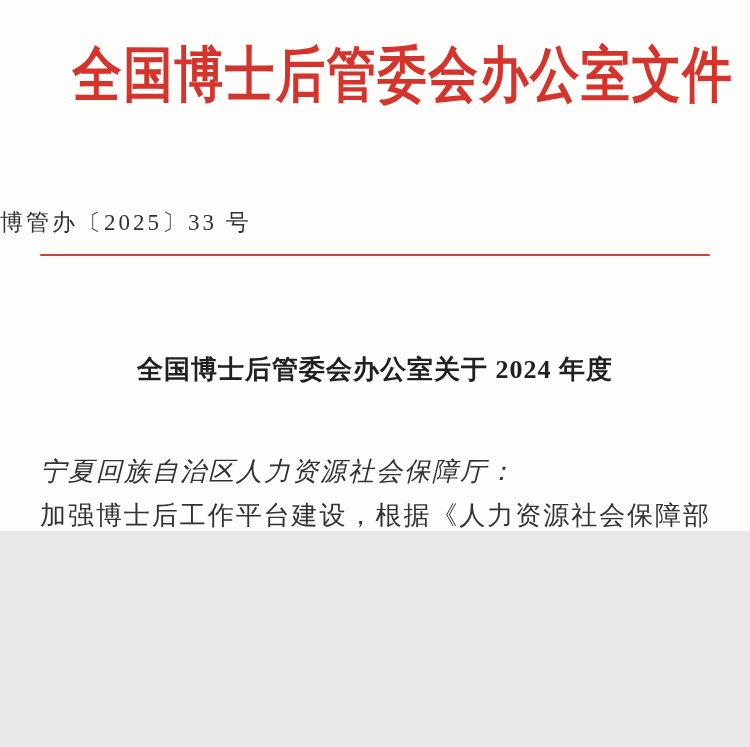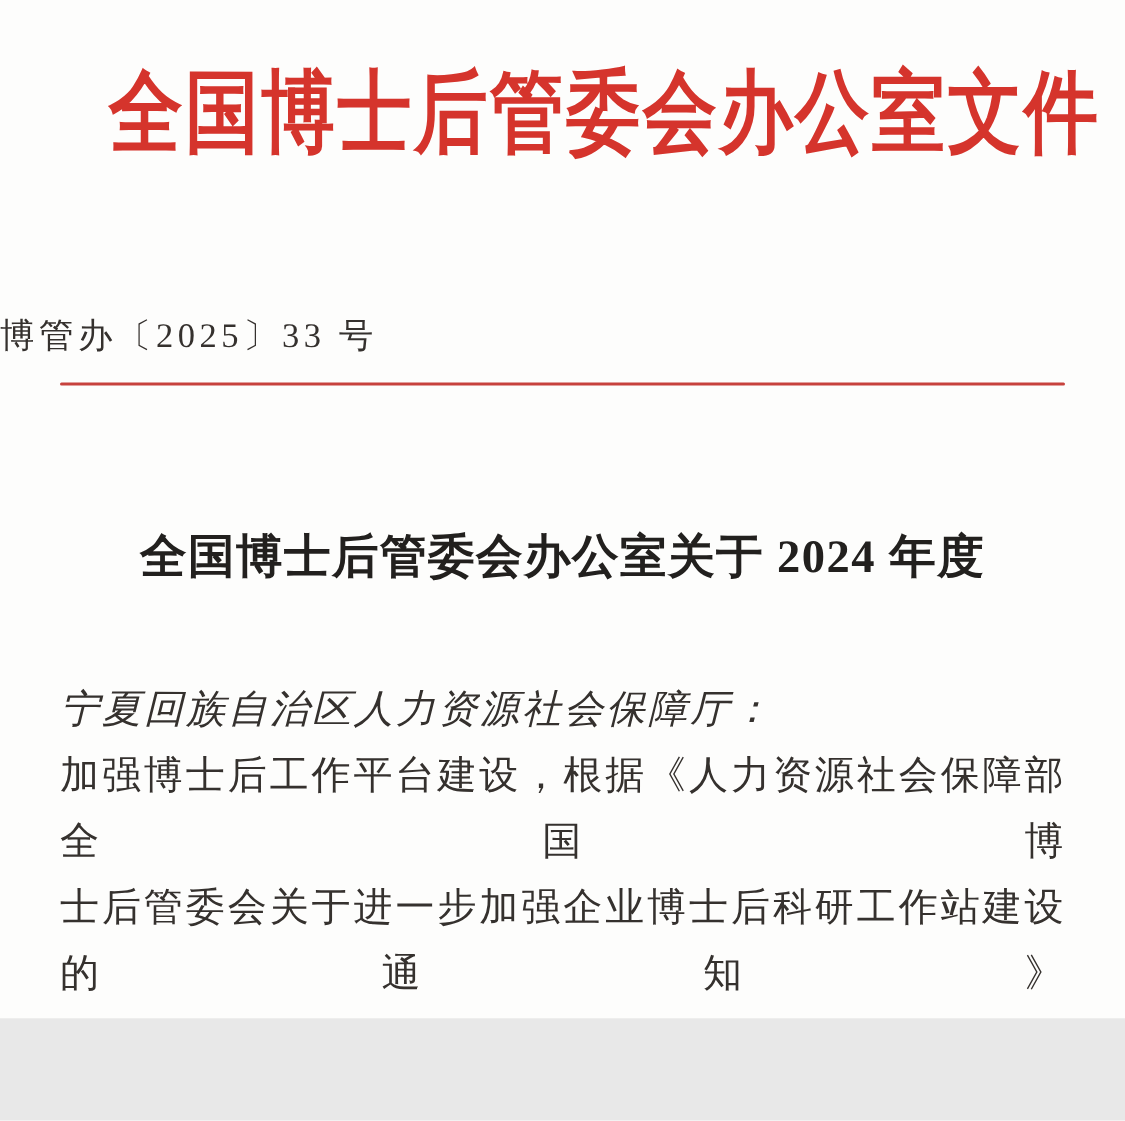--- a/index.html
+++ b/index.html
@@ -1,20 +1,20 @@
 <!DOCTYPE html>
 <html style="--header-red: #d5342c; --rule-red: #c7423d; --body-text: #35312e; --title-ink: #22201e; --page-bg: #fdfdfc;"><head>
 <meta charset="utf-8">
 <style>
   * { margin: 0; padding: 0; box-sizing: border-box; }
   html, body { background: #e8e8e8; }
   .page {
     position: relative;
     width: 750px;
-    height: 679px;
+    height: 531px;
     margin: 0 auto;
     background: var(--page-bg, #fdfdfc);
     overflow: hidden;
     font-family: "Liberation Serif", "DejaVu Serif", serif;
     color: var(--body-text, #35312e);
   }
   .red-header {
     padding-top: 36px;
     line-height: 78px;
     text-align: center;
@@ -41,21 +41,21 @@
     margin: 17px 40px 0 40px;
     height: 2px;
     background: var(--rule-red, #c7423d);
     border-radius: 1px;
   }
   .doc-title {
     margin-top: 86px;
     text-align: center;
   }
   .title-line {
-    font-size: 31px;
+    font-size: 26px;
     font-weight: bold;
     line-height: 56px;
     letter-spacing: 1px;
     color: var(--title-ink, #22201e);
   }
   .body {
     margin: 52px 40px 0 40px;
     font-size: 26px;
     line-height: 44px;
   }

